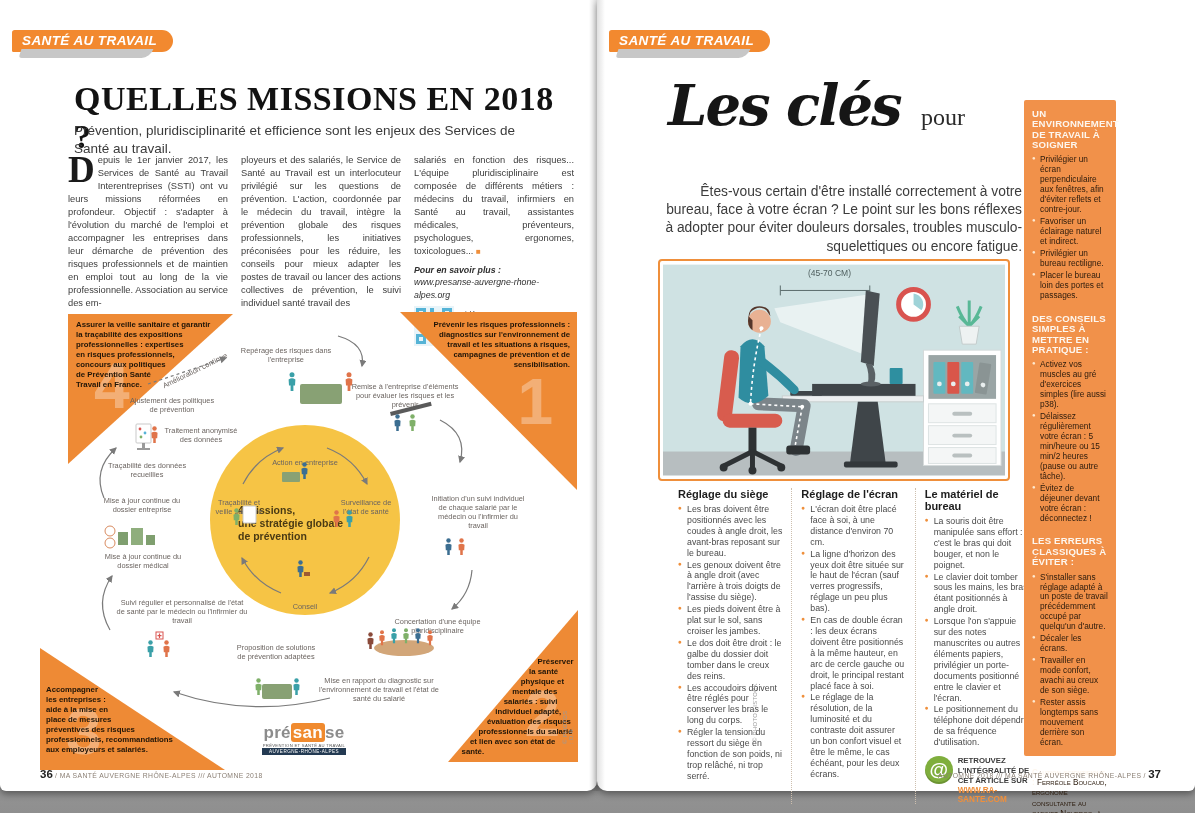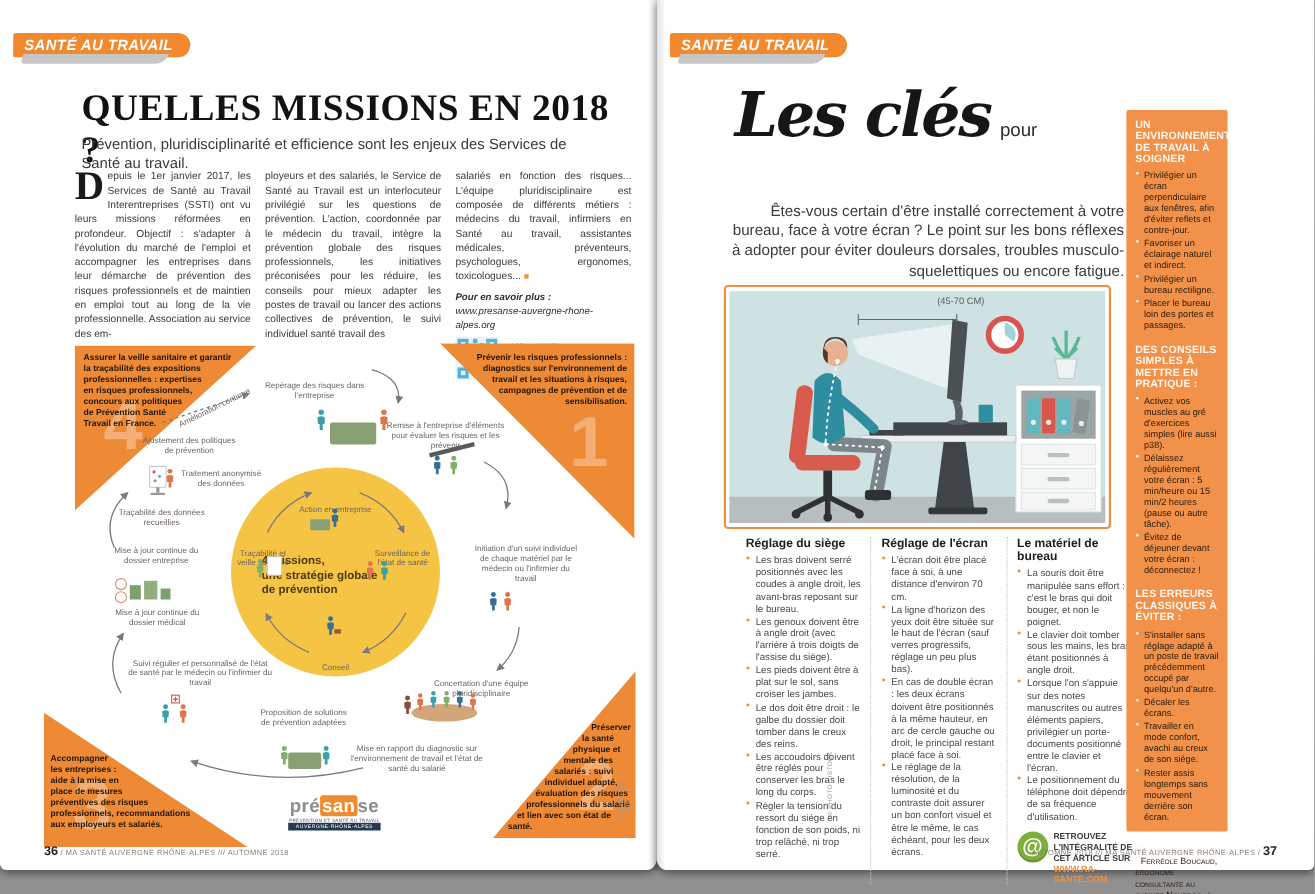--- a/index.html
+++ b/index.html
@@ -48,26 +48,26 @@
   .presanse .sub2{font-size:4.6px;color:#fff;background:#233a52;padding:1px 0;letter-spacing:.5px;}
 
   .footer{position:absolute;top:768px;font-size:6.8px;color:#8a7f74;letter-spacing:.4px;z-index:6;}
   .footer .pg{font-size:11.5px;font-weight:bold;color:#222;letter-spacing:0;}
   .footer-l{left:40px;}
   .footer-r{right:34px;text-align:right;}
 
   
   .r-title{position:absolute;left:668px;top:72px;width:380px;z-index:2;}
   .r-title .script{font-family:"DejaVu Serif",serif;font-style:italic;font-weight:bold;font-size:56px;color:#161616;letter-spacing:-2px;}
-  .r-title .pour{font-size:17px;color:#2a2a2a;margin-left:4px;}
+  .r-title .pour{font-size:24px;color:#2a2a2a;margin-left:16px;font-family:Liberation Serif, serif;}
   .r-title .line2{font-size:29px;font-weight:bold;color:#1d1d1d;margin:-8px 0 0 36px;letter-spacing:-.5px;}
   .r-intro{position:absolute;left:658px;top:183px;width:364px;font-size:13.8px;line-height:1.32;color:#3c3c3c;text-align:right;}
   .illus{position:absolute;left:658px;top:259px;width:352px;height:222px;border:2px solid #ef8f3b;border-radius:4px;background:#fff;padding:3px;box-sizing:border-box;}
   .illus svg{display:block;width:100%;height:100%;}
-  .dist-label{position:absolute;left:832px;top:268px;font-size:8.5px;color:#4e5e5e;z-index:3;padding-left:20px;}
+  .dist-label{position:absolute;left:788px;top:268px;font-size:8.5px;color:#4e5e5e;z-index:3;padding-left:20px;}
 
   .r-cols{position:absolute;left:678px;top:488px;width:360px;display:flex;z-index:2;}
   .r-col{width:114px;padding-right:8px;}
   .r-col + .r-col{border-left:1px dotted #cdbfae;padding-left:9px;}
   .r-col h3{margin:0 0 4px;font-size:11px;color:#1d1d1d;}
   .blist{list-style:none;margin:0;padding:0;}
   .blist li{position:relative;padding-left:9px;font-size:8.8px;line-height:1.24;color:#4a4a4a;margin-bottom:1px;}
   .blist li::before{content:"●";position:absolute;left:0;top:0;font-size:6.5px;color:#ef8f3b;}
   .readmore{display:flex;gap:5px;margin-top:8px;align-items:flex-start;}
   .at-badge{flex:0 0 auto;width:28px;height:28px;border-radius:50%;background:#7fae3d;color:#fff;font-weight:bold;font-size:19px;text-align:center;line-height:27px;box-shadow:inset 0 -2px 0 rgba(0,0,0,.15);}
@@ -183,21 +183,21 @@
 une stratégie globale
 de prévention</div>
     <div class="ilabel" style="left:248px;top:146px;width:114px;">Action en entreprise</div>
     <div class="ilabel" style="left:336px;top:186px;width:60px;">Surveillance de l'état de santé</div>
     <div class="ilabel" style="left:275px;top:290px;width:60px;">Conseil</div>
     <div class="ilabel" style="left:212px;top:186px;width:54px;">Traçabilité et veille sanitaire</div>
 
     <div class="dlabel" style="left:150px;top:54px;width:90px;transform:rotate(-26deg);">Amélioration continue</div>
     <div class="dlabel" style="left:240px;top:34px;width:92px;">Repérage des risques dans l'entreprise</div>
     <div class="dlabel" style="left:346px;top:70px;width:118px;">Remise à l'entreprise d'éléments pour évaluer les risques et les prévenir</div>
-    <div class="dlabel" style="left:428px;top:182px;width:100px;">Initiation d'un suivi individuel de chaque matériel par le médecin ou l'infirmier du travail</div>
+    <div class="dlabel" style="left:428px;top:182px;width:100px;">Initiation d'un suivi individuel de chaque salarié par le médecin ou l'infirmier du travail</div>
     <div class="dlabel" style="left:390px;top:305px;width:95px;">Concertation d'une équipe pluridisciplinaire</div>
     <div class="dlabel" style="left:318px;top:364px;width:122px;">Mise en rapport du diagnostic sur l'environnement de travail et l'état de santé du salarié</div>
     <div class="dlabel" style="left:233px;top:331px;width:86px;">Proposition de solutions de prévention adaptées</div>
     <div class="dlabel" style="left:116px;top:286px;width:132px;">Suivi régulier et personnalisé de l'état de santé par le médecin ou l'infirmier du travail</div>
     <div class="dlabel" style="left:102px;top:240px;width:82px;">Mise à jour continue du dossier médical</div>
     <div class="dlabel" style="left:98px;top:184px;width:88px;">Mise à jour continue du dossier entreprise</div>
     <div class="dlabel" style="left:104px;top:149px;width:86px;">Traçabilité des données recueillies</div>
     <div class="dlabel" style="left:160px;top:114px;width:82px;">Traitement anonymisé des données</div>
     <div class="dlabel" style="left:126px;top:84px;width:92px;">Ajustement des politiques de prévention</div>
 
@@ -392,21 +392,21 @@
       </g>
     </svg>
   </div>
   <div class="dist-label">(45-70 CM)</div>
   <div class="credit-v" style="left:752px;top:742px;">© PHOTO : ISTOCK</div>
 
   <div class="r-cols">
     <div class="r-col">
       <h3>Réglage du siège</h3>
       <ul class="blist">
-        <li>Les bras doivent serré positionnés avec les coudes à angle droit, les avant-bras reposant sur le bureau.</li>
+        <li>Les bras doivent être positionnés avec les coudes à angle droit, les avant-bras reposant sur le bureau.</li>
         <li>Les genoux doivent être à angle droit (avec l'arrière à trois doigts de l'assise du siège).</li>
         <li>Les pieds doivent être à plat sur le sol, sans croiser les jambes.</li>
         <li>Le dos doit être droit : le galbe du dossier doit tomber dans le creux des reins.</li>
         <li>Les accoudoirs doivent être réglés pour conserver les bras le long du corps.</li>
         <li>Régler la tension du ressort du siège en fonction de son poids, ni trop relâché, ni trop serré.</li>
       </ul>
     </div>
     <div class="r-col">
       <h3>Réglage de l'écran</h3>
       <ul class="blist">

